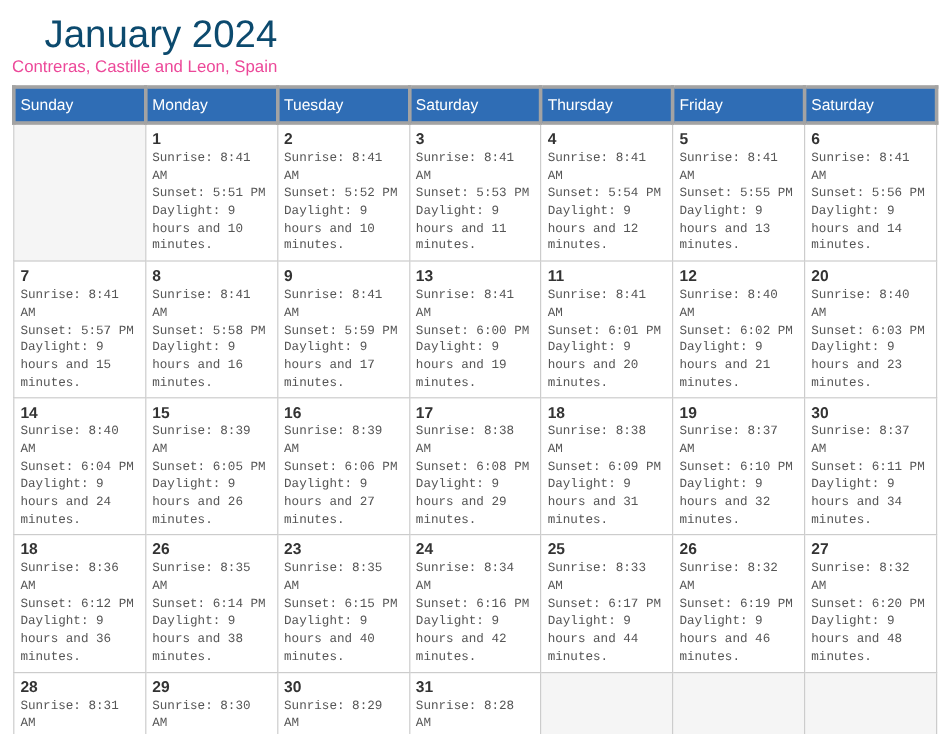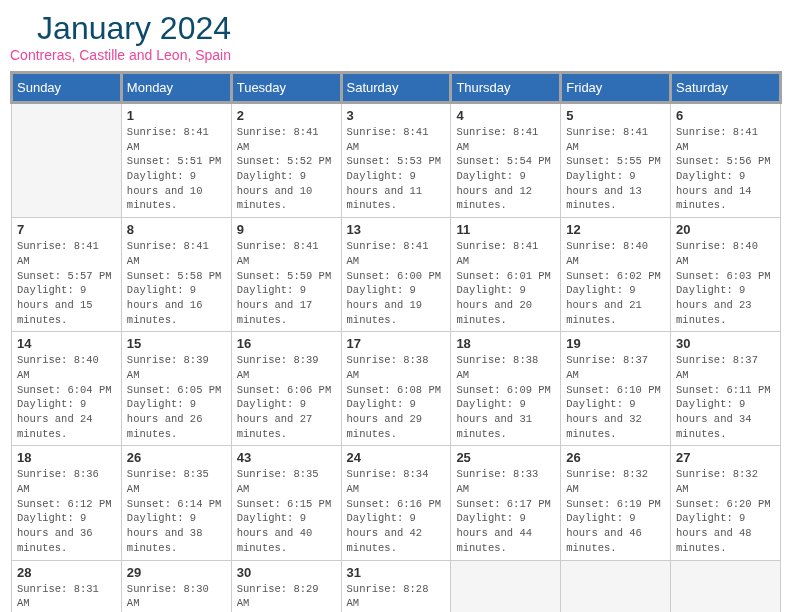--- a/index.html
+++ b/index.html
@@ -196,21 +196,21 @@
       <tr>
         <td>
           <span class="day-num">18</span>
           <div class="day-info">Sunrise: 8:36 AM<br>Sunset: 6:12 PM<br>Daylight: 9 hours and 36 minutes.</div>
         </td>
         <td>
           <span class="day-num">26</span>
           <div class="day-info">Sunrise: 8:35 AM<br>Sunset: 6:14 PM<br>Daylight: 9 hours and 38 minutes.</div>
         </td>
         <td>
-          <span class="day-num">43</span>
+          <span class="day-num">23</span>
           <div class="day-info">Sunrise: 8:35 AM<br>Sunset: 6:15 PM<br>Daylight: 9 hours and 40 minutes.</div>
         </td>
         <td>
           <span class="day-num">24</span>
           <div class="day-info">Sunrise: 8:34 AM<br>Sunset: 6:16 PM<br>Daylight: 9 hours and 42 minutes.</div>
         </td>
         <td>
           <span class="day-num">25</span>
           <div class="day-info">Sunrise: 8:33 AM<br>Sunset: 6:17 PM<br>Daylight: 9 hours and 44 minutes.</div>
         </td>

